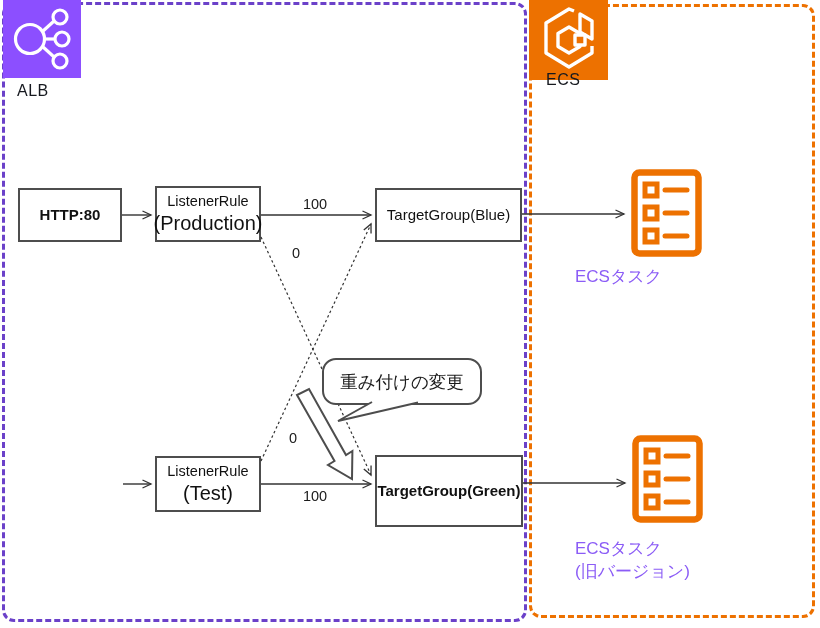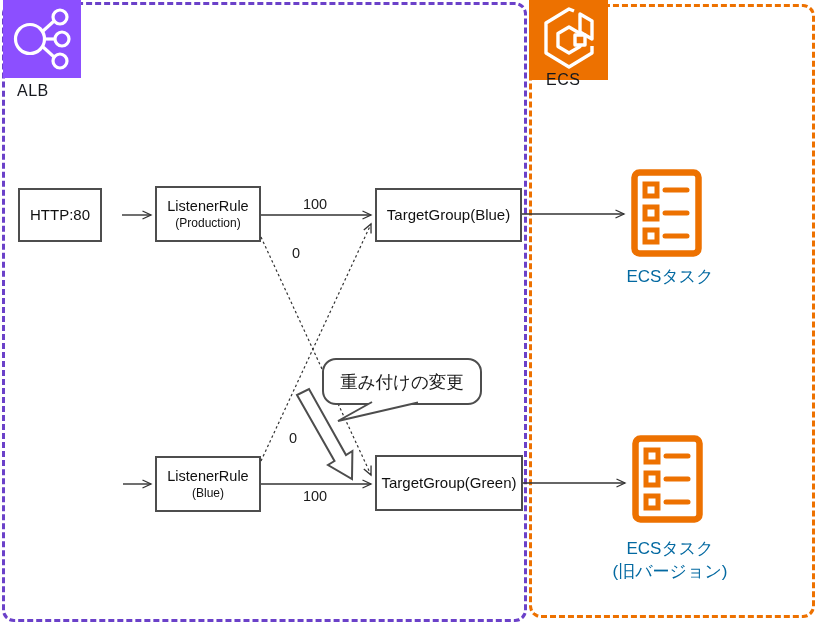--- a/index.html
+++ b/index.html
@@ -17,33 +17,33 @@
   .icon-ecs{left:529px;top:0;width:79px;height:80px;background:#ED7100;}
   .group-label{position:absolute;font-size:16px;color:#16191f;letter-spacing:.5px;}
   .lbl-alb{left:17px;top:82px;}
   .lbl-ecs{left:546px;top:71px;}
   
   .node{
     position:absolute;box-sizing:border-box;background:#ffffff;border:2px solid #4d4d4d;
     display:flex;flex-direction:column;align-items:center;justify-content:center;
     text-align:center;font-size:15px;color:#111;line-height:1.25;z-index:2;
   }
-  .node .l2{font-size:12px;}
-  .n-http80{left:18px;top:188px;width:84px;height:54px;}
+  .node .l2{font-size:20px;}
+  .n-http80{left:18px;top:188px;width:104px;height:54px;font-weight:bold;}
   .n-lprod{left:155px;top:186px;width:106px;height:56px;font-size:14.5px;}
   .n-tgblue{left:375px;top:188px;width:147px;height:54px;}
   .n-http8080{left:18px;top:457px;width:105px;height:55px;}
   .n-ltest{left:155px;top:456px;width:106px;height:56px;font-size:14.5px;}
-  .n-tggreen{left:375px;top:455px;width:148px;height:56px;}
+  .n-tggreen{left:375px;top:455px;width:148px;height:72px;font-weight:bold;}
   
   .task-icon{position:absolute;width:73px;z-index:2;}
   .t-old{left:630px;top:168px;height:90px;}
   .t-new{left:631px;top:433px;height:92px;}
   .task-label{
-    position:absolute;width:190px;text-align:center;font-size:17px;color:#0369a1;
+    position:absolute;width:190px;font-size:17px;color:#8b5cf6;
     line-height:23px;z-index:2;
   }
   .tl-old{left:575px;top:265px;}
   .tl-new{left:575px;top:537px;}
   
   #overlay{position:absolute;left:0;top:0;z-index:5;pointer-events:none;}
   #overlay text{font-family:"Liberation Sans","DejaVu Sans",sans-serif;fill:#1a1a1a;}
   .edge-label{font-size:14.5px;}
   .callout-text{font-size:17.5px;fill:#111;}
 </style>
@@ -87,21 +87,21 @@
   </div>
   <div class="node n-lprod">
     <span>ListenerRule</span>
     <span class="l2">(Production)</span>
   </div>
   <div class="node n-tgblue">
     <span>TargetGroup(Blue)</span>
   </div>
   <div class="node n-ltest">
     <span>ListenerRule</span>
-    <span class="l2">(Blue)</span>
+    <span class="l2">(Test)</span>
   </div>
   <div class="node n-tggreen">
     <span>TargetGroup(Green)</span>
   </div>
 
   <div class="task-icon t-old">
     <svg width="73" height="90" viewBox="0 0 73 90">
       <rect x="4.5" y="4.5" width="64" height="81" rx="5" fill="#ffffff" stroke="#ED7100" stroke-width="6.5"></rect>
       <g stroke="#ED7100" stroke-width="5" fill="#ffffff" stroke-linecap="round">
         <rect x="15" y="16" width="12" height="12"></rect>

